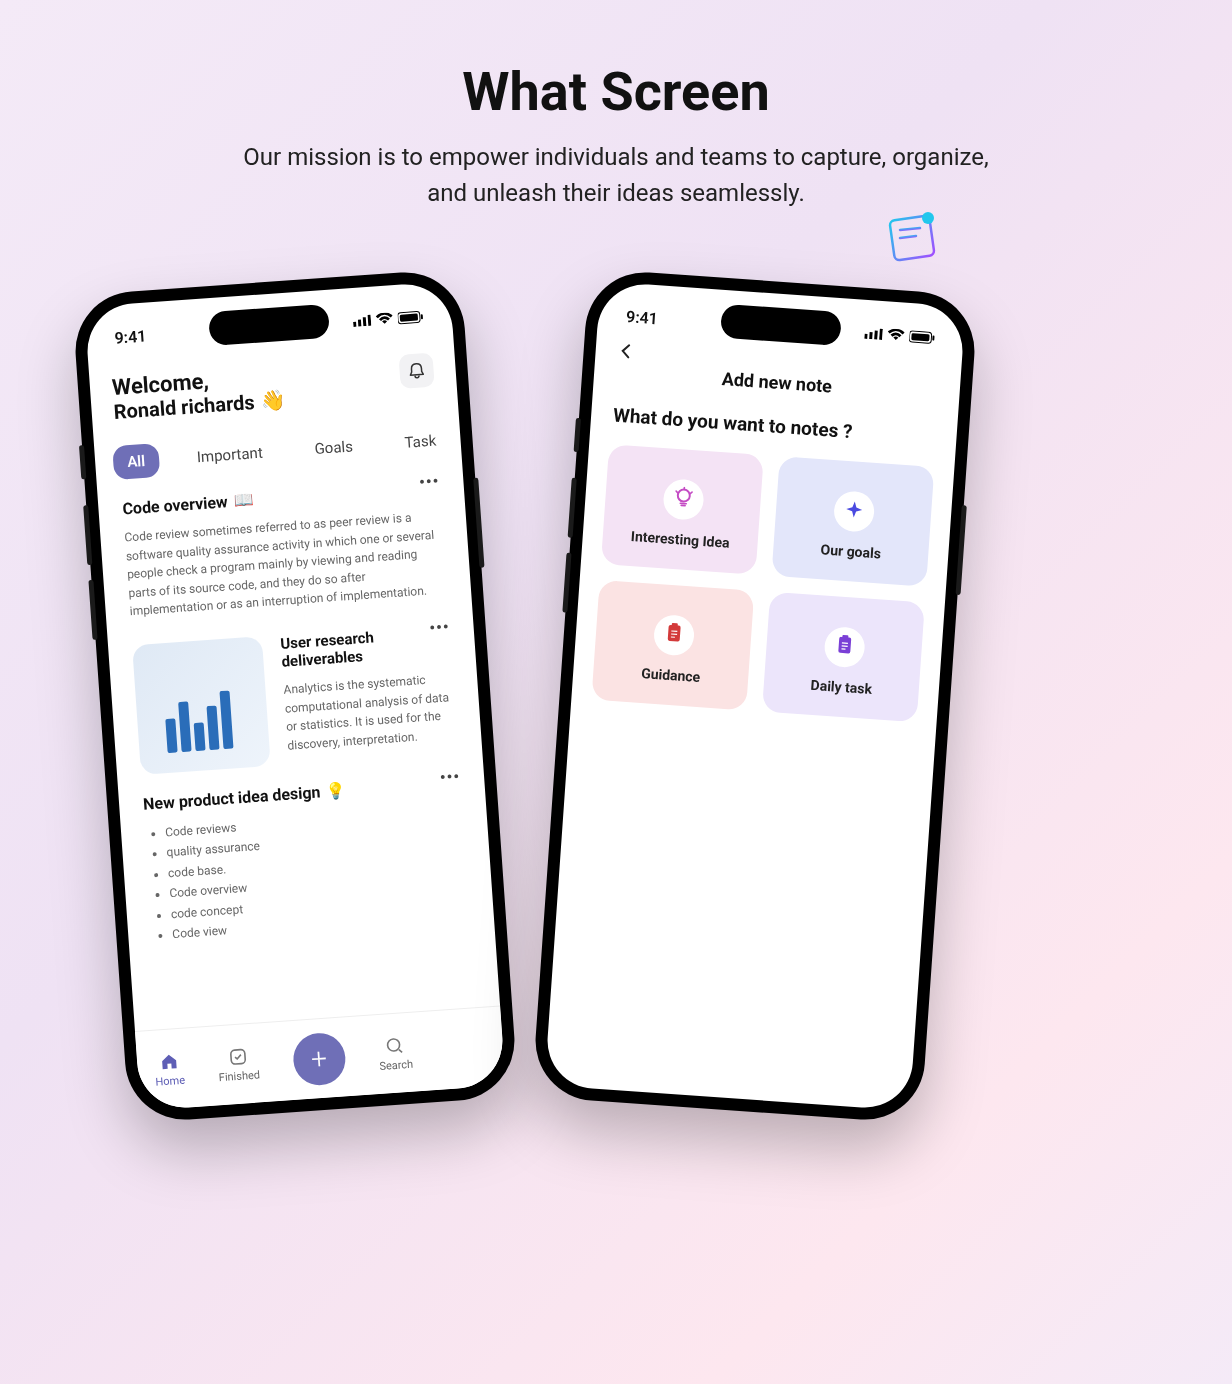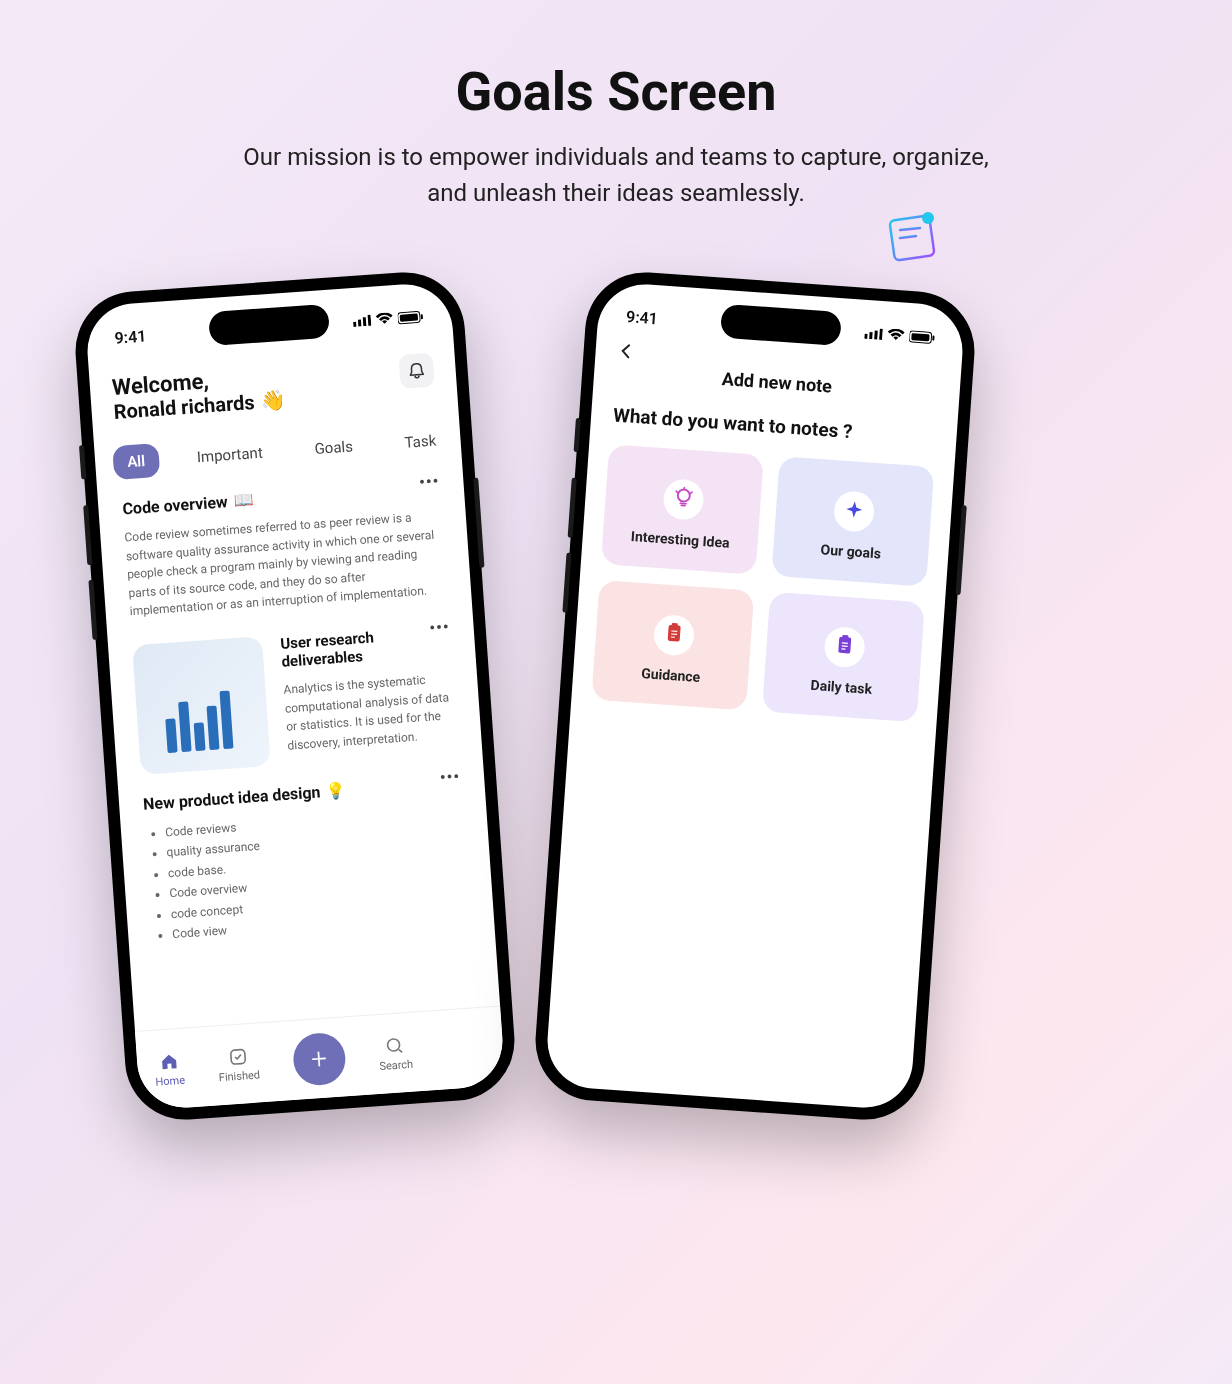--- a/index.html
+++ b/index.html
@@ -165,21 +165,21 @@
 }
 .type-card .lbl { font-size:14px; font-weight:700; color:#222;}
 .tc1 { background:#f4e3f5; }
 .tc2 { background:#e3e6fa; }
 .tc3 { background:#fbe3e3; }
 .tc4 { background:#ece5fb; }
 </style>
 </head>
 <body>
 
-<h1 class="page-title">Goals Screen</h1>
+<h1 class="page-title">What Screen</h1>
 <p class="page-sub">Our mission is to empower individuals and teams to capture, organize, and unleash their ideas seamlessly.</p>
 
 <span class="doc-icon">
 <svg width="58" height="58" viewBox="0 0 58 58">
   <defs>
         <linearGradient id="g1" x1="0" y1="0" x2="1" y2="1">
     <stop offset="0" stop-color="#21c7ed"></stop>
           <stop offset="1" stop-color="#a24dff"></stop>
   </linearGradient>
       </defs>

